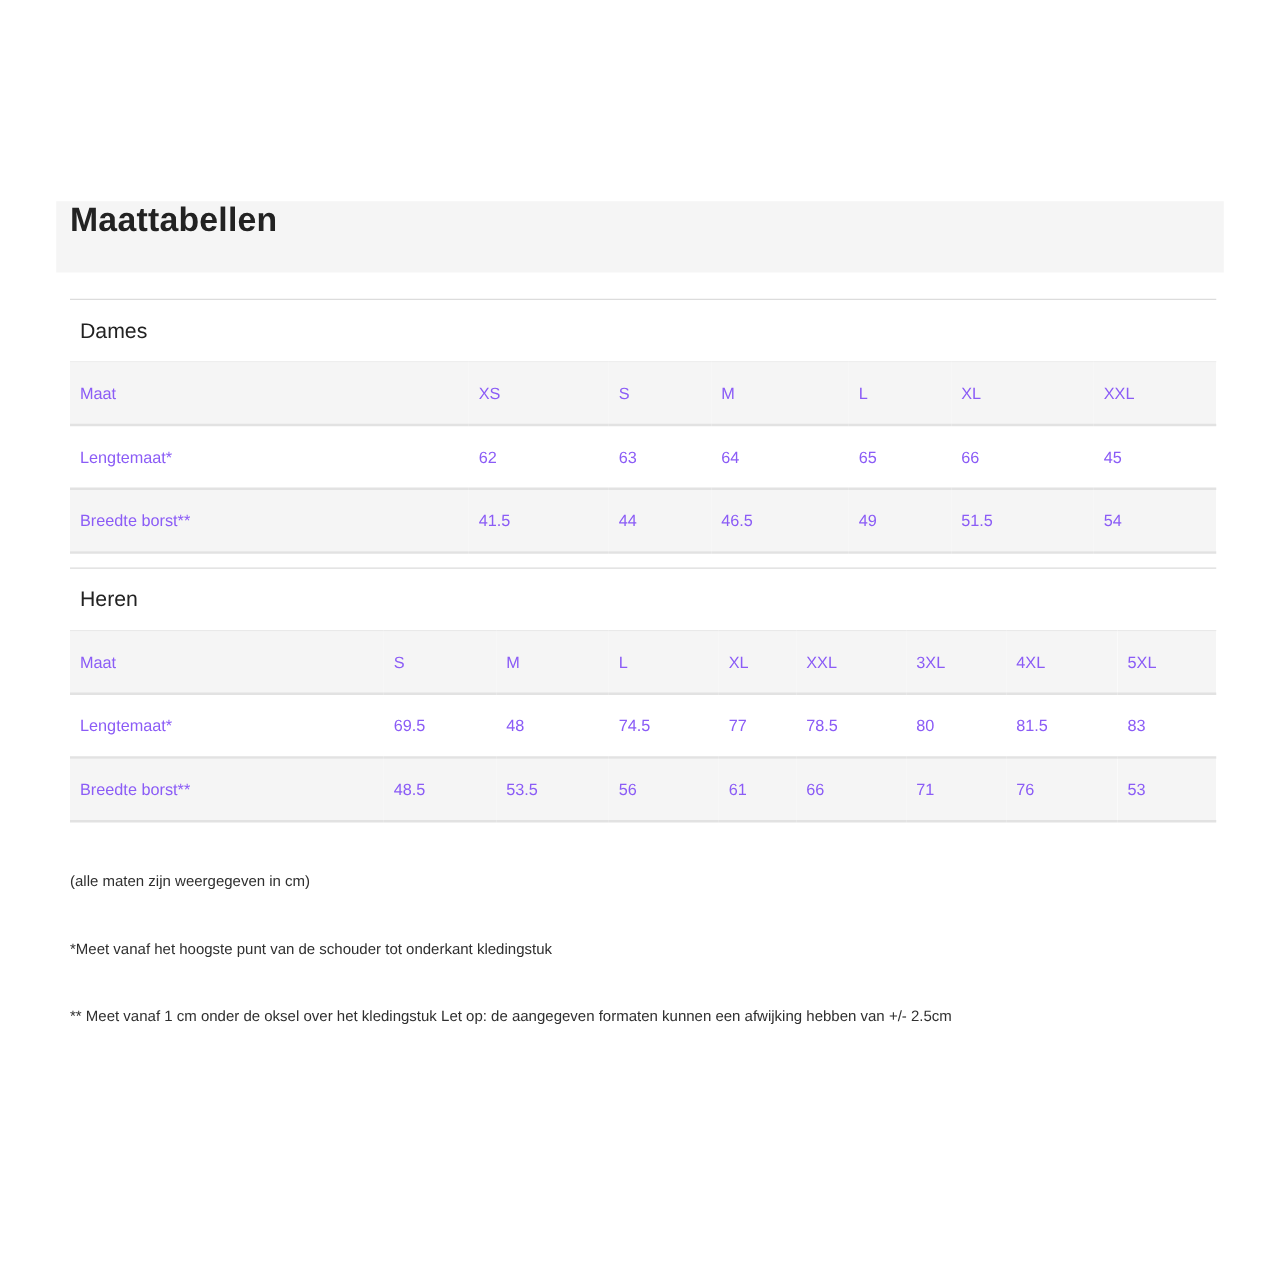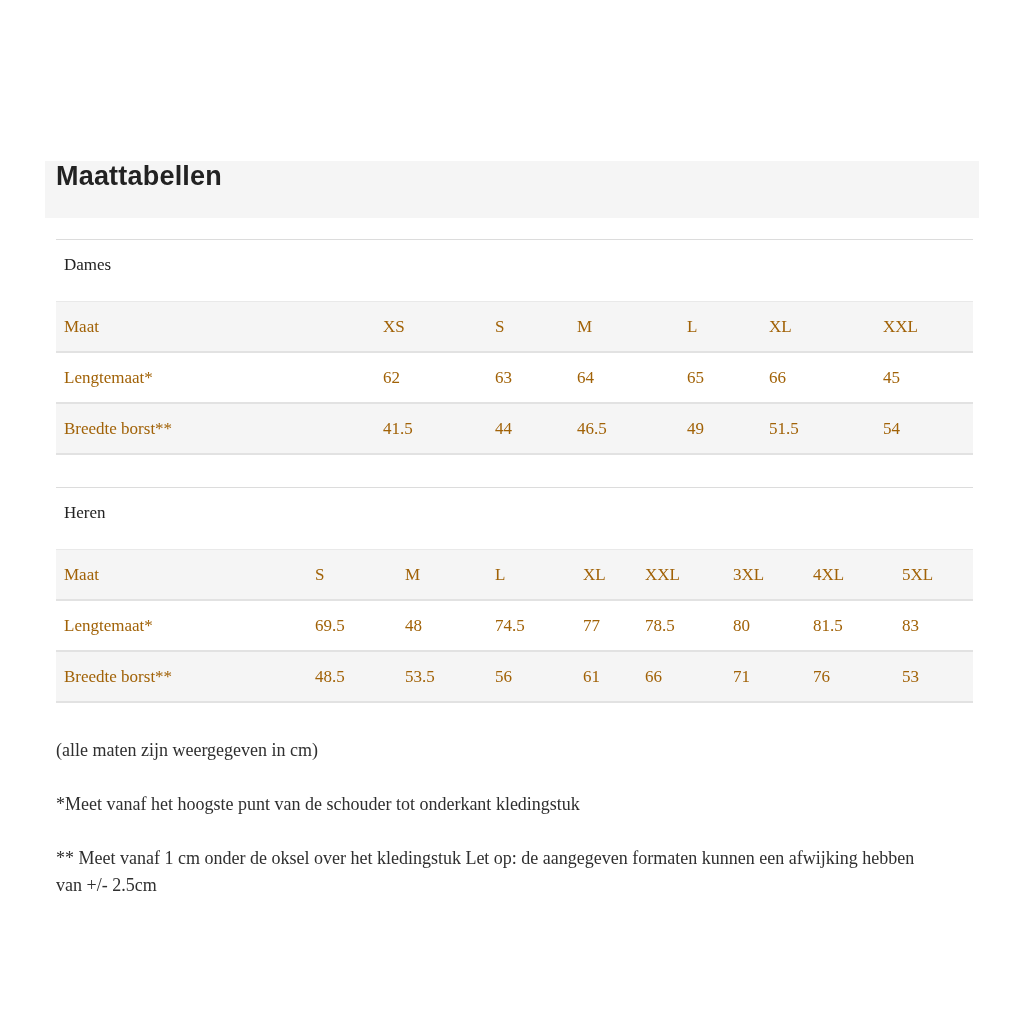--- a/index.html
+++ b/index.html
@@ -25,51 +25,49 @@
   .title-band h1 {
     margin: 0;
     font-size: 27px;
     font-weight: 700;
     color: #222222;
     letter-spacing: 0.2px;
   }
   .content {
     margin-left: 11px;
     width: 917px;
-    font-family: Liberation Serif, serif;
   }
   .section-label {
     border-top: 1px solid #dcdcdc;
     margin-top: 21px;
     padding: 13px 8px 12px 8px;
     font-size: 17px;
     line-height: 24px;
     color: #222222;
   }
-  .section-label.second { margin-top: 32px; }
+  .section-label.second { margin-top: 11px; }
   table.size-table {
     width: 917px;
     table-layout: fixed;
     border-collapse: collapse;
-    font-size: 17px;
-    color: #a16207;
+    font-size: 13px;
+    color: #8b5cf6;
     border-top: 1px solid #e9e9e9;
-    margin-top: 12px;
   }
   table.size-table td {
     padding: 13px 8px;
     line-height: 23px;
     border-bottom: 2px solid #e2e2e2;
     overflow: hidden;
     white-space: nowrap;
   }
   table.size-table tr.shaded { background: #f5f5f5; }
   .notes {
     margin-left: 11px;
-    font-size: 18px;
+    font-size: 12px;
     color: #2f2f2f;
   }
   .notes p {
     margin: 27px 0 0 0;
     line-height: 27px;
     max-width: 870px;
   }
   .notes p.first { margin-top: 34px; }
 </style>
 </head>

